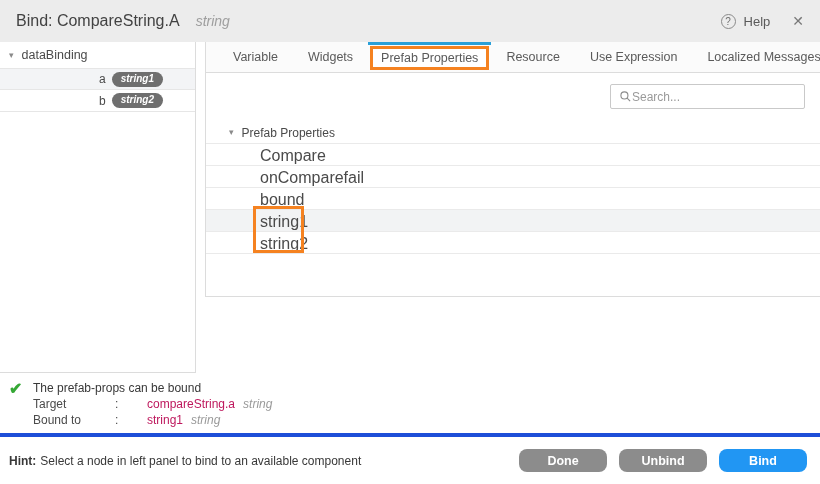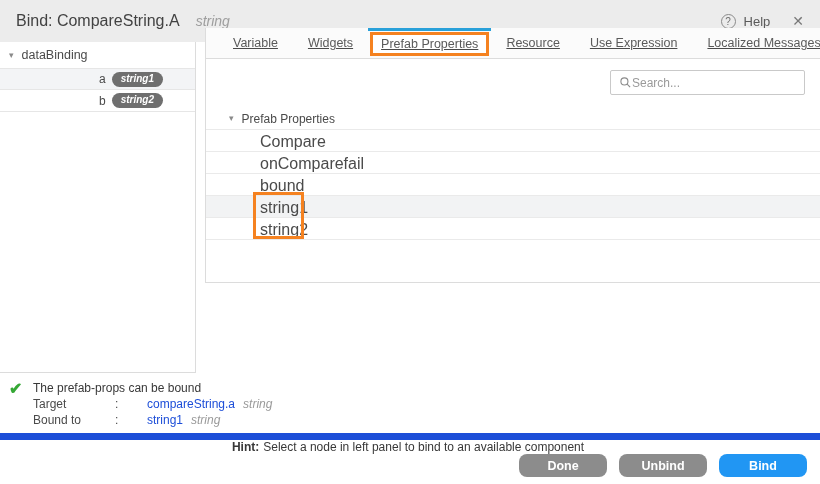--- a/index.html
+++ b/index.html
@@ -25,22 +25,22 @@
   .lp-root { height:26px; display:flex; align-items:center; padding-left:9px; gap:8px;
              font-size:12.5px; color:#4a4a4a; cursor:pointer; }
   .caret { color:#8a8a8a; font-size:9px; line-height:1; }
   .lp-row { height:22px; display:flex; align-items:center; padding-left:99px; gap:6px;
             font-size:12px; color:#4a4a4a; border-bottom:1px solid #e6e6e6; cursor:pointer; }
   .lp-row.selected { background:#f3f4f6; border-top:1px solid #e6e6e6; }
   .badge { background:#6f6f6f; color:#fff; font-size:10px; font-style:italic; font-weight:bold;
            padding:2px 9px 3px; border-radius:9px; line-height:1; }
 
   
-  .main-panel { position:absolute; top:28px; left:205px; right:0; height:255px;
-                border-left:1px solid #dcdcdc; border-bottom:1px solid #dcdcdc; background:#fff;text-decoration:underline; }
+  .main-panel { position:absolute; top:42px; left:205px; right:0; height:255px;
+                border-left:1px solid #dcdcdc; border-bottom:1px solid #dcdcdc; background:#fff; }
   .tabbar { height:31px; background:#fbfbfb; border-bottom:1px solid #dcdcdc;
             display:flex; align-items:stretch; padding-left:12px; }
   .tab { display:flex; align-items:center; padding:0 15px; font-size:12.5px; color:#5a5a5a;
          position:relative; cursor:pointer; white-space:nowrap; }
   .tab.active { padding:0 2px; }
   .tab.active::before { content:""; position:absolute; top:0; left:0; right:0; height:3px;
                         background:#29a0d9; }
   .tab-box { border:3px solid #f58220; padding:2px 8px; background:#fff; margin-top:2px; }
 
   .search-box { position:absolute; top:42px; right:15px; width:195px; height:25px;
@@ -60,26 +60,26 @@
                 border:3px solid #f58220; pointer-events:none; }
 
   
   .status { position:absolute; top:374px; left:0; right:0; height:59px; background:#fff; }
   .check-icon { position:absolute; left:9px; top:7px; color:#35a835; font-size:16px;
                 font-weight:bold; line-height:1; }
   .status-msg { margin:7px 0 1px 33px; font-size:12px; color:#383838; line-height:15px; }
   .status-row { display:flex; margin-left:33px; font-size:12px; line-height:15.5px; }
   .status-label { width:82px; color:#4a4a4a; }
   .status-colon { width:32px; color:#4a4a4a; }
-  .status-value { color:#1d4ed8; }
+  .status-value { color:#be185d; }
   .status-type { font-style:italic; color:#9a9a9a; margin-left:8px; }
 
   
-  .footer { position:absolute; top:433px; left:0; right:0; bottom:0; border-top:7px solid #1d4ed8;
-            display:flex; align-items:center; padding:0 13px 0 9px; background:#fff;flex-direction:column; }
+  .footer { position:absolute; top:433px; left:0; right:0; bottom:0; border-top:4px solid #1d4ed8;
+            display:flex; align-items:center; padding:0 13px 0 9px; background:#fff; }
   .hint { font-size:12px; color:#383838; }
   .hint .hint-label { font-weight:bold; }
   .hint .hint-text { margin-left:4px; }
   .buttons { margin-left:auto; display:flex; gap:12px; }
   .btn { width:88px; height:23px; border:none; border-radius:8px; color:#fff; font-size:12.5px;
          font-weight:bold; font-family:"Liberation Sans", sans-serif; cursor:pointer;
          display:flex; align-items:center; justify-content:center; background:#8c8c8c; }
   .btn.primary { background:#2196f3; }
 </style>
 </head>

